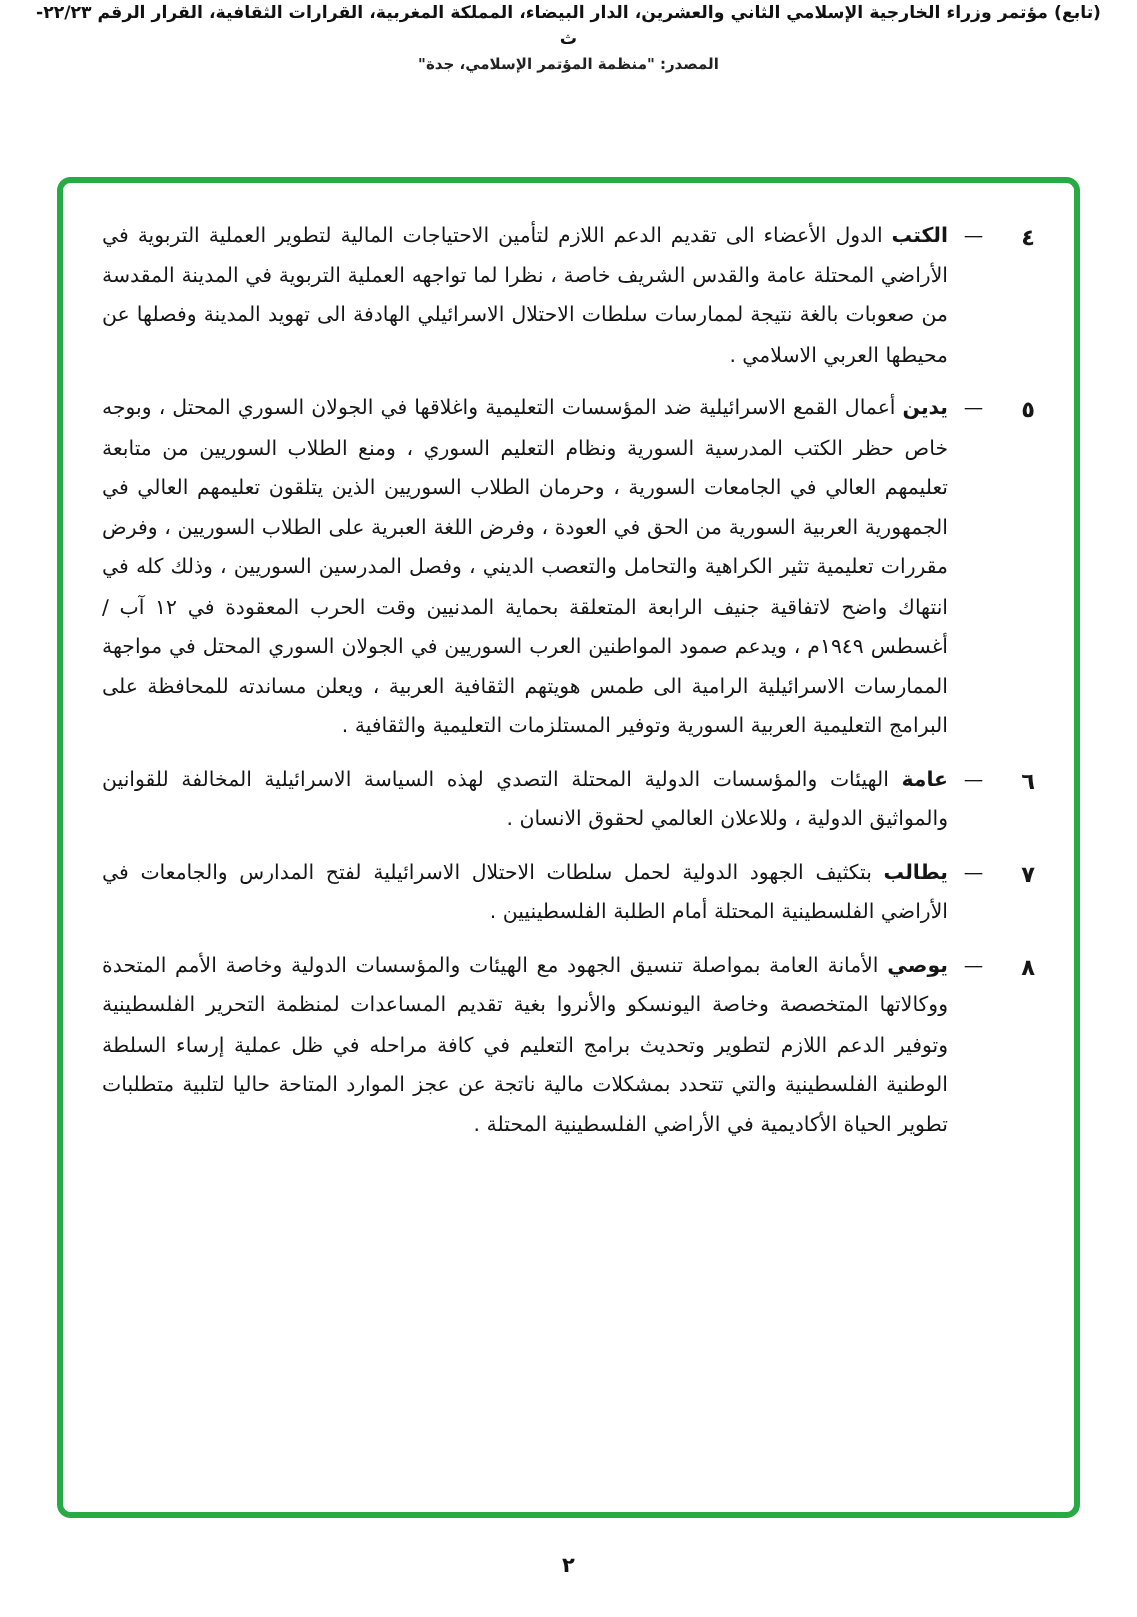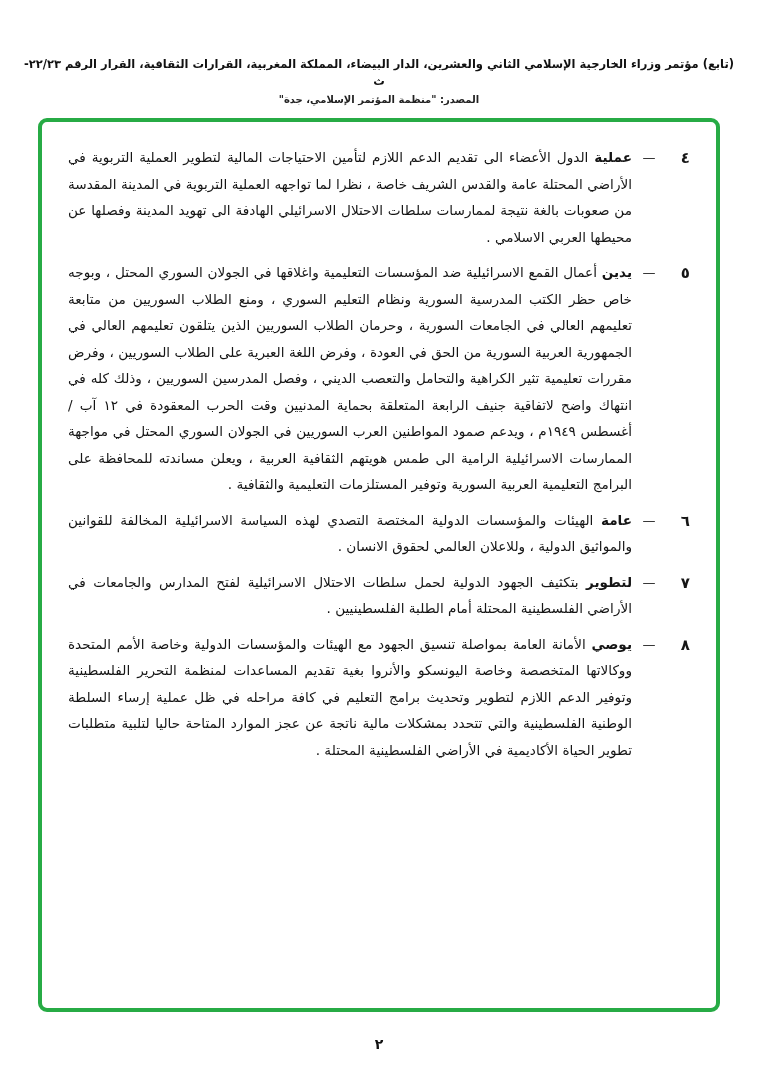--- a/index.html
+++ b/index.html
@@ -17,21 +17,20 @@
   }
   .page {
     width: 758px;
     height: 1078px;
     position: relative;
   }
   .header {
     direction: rtl;
     text-align: center;
     margin: 0 auto;
-    padding-top: 56px;
     width: 712px;
   }
   .header-line1 {
     font-weight: bold;
     font-size: 11.5px;
     line-height: 1.5;
     color: #111111;
   }
   .header-line2 {
     font-weight: bold;
@@ -102,39 +101,39 @@
   <div class="header">
     <div class="header-line1">(تابع) مؤتمر وزراء الخارجية الإسلامي الثاني والعشرين، الدار البيضاء، المملكة المغربية، القرارات الثقافية، القرار الرقم ٢٢/٢٣-ث</div>
     <div class="header-line2">المصدر: "منظمة المؤتمر الإسلامي، جدة"</div>
   </div>
 
   <div class="content-box">
 
     <div class="item">
       <div class="item-number">٤</div>
       <div class="item-dash">—</div>
-      <p class="item-text"><span class="lead">عملية</span><span> الدول الأعضاء الى تقديم الدعم اللازم لتأمين الاحتياجات المالية لتطوير العملية التربوية في الأراضي المحتلة عامة والقدس الشريف خاصة ، نظرا لما تواجهه العملية التربوية في المدينة المقدسة من صعوبات بالغة نتيجة لممارسات سلطات الاحتلال الاسرائيلي الهادفة الى تهويد المدينة وفصلها عن محيطها العربي الاسلامي .</span></p>
+      <p class="item-text"><span class="lead">الكتب</span><span> الدول الأعضاء الى تقديم الدعم اللازم لتأمين الاحتياجات المالية لتطوير العملية التربوية في الأراضي المحتلة عامة والقدس الشريف خاصة ، نظرا لما تواجهه العملية التربوية في المدينة المقدسة من صعوبات بالغة نتيجة لممارسات سلطات الاحتلال الاسرائيلي الهادفة الى تهويد المدينة وفصلها عن محيطها العربي الاسلامي .</span></p>
     </div>
 
     <div class="item">
       <div class="item-number">٥</div>
       <div class="item-dash">—</div>
       <p class="item-text"><span class="lead">يدين</span><span> أعمال القمع الاسرائيلية ضد المؤسسات التعليمية واغلاقها في الجولان السوري المحتل ، وبوجه خاص حظر الكتب المدرسية السورية ونظام التعليم السوري ، ومنع الطلاب السوريين من متابعة تعليمهم العالي في الجامعات السورية ، وحرمان الطلاب السوريين الذين يتلقون تعليمهم العالي في الجمهورية العربية السورية من الحق في العودة ، وفرض اللغة العبرية على الطلاب السوريين ، وفرض مقررات تعليمية تثير الكراهية والتحامل والتعصب الديني ، وفصل المدرسين السوريين ، وذلك كله في انتهاك واضح لاتفاقية جنيف الرابعة المتعلقة بحماية المدنيين وقت الحرب المعقودة في ١٢ آب / أغسطس ١٩٤٩م ، ويدعم صمود المواطنين العرب السوريين في الجولان السوري المحتل في مواجهة الممارسات الاسرائيلية الرامية الى طمس هويتهم الثقافية العربية ، ويعلن مساندته للمحافظة على البرامج التعليمية العربية السورية وتوفير المستلزمات التعليمية والثقافية .</span></p>
     </div>
 
     <div class="item">
       <div class="item-number">٦</div>
       <div class="item-dash">—</div>
-      <p class="item-text"><span class="lead">عامة</span><span> الهيئات والمؤسسات الدولية المختصة التصدي لهذه السياسة الاسرائيلية المخالفة للقوانين والمواثيق الدولية ، وللاعلان العالمي لحقوق الانسان .</span></p>
+      <p class="item-text"><span class="lead">عامة</span><span> الهيئات والمؤسسات الدولية المحتلة التصدي لهذه السياسة الاسرائيلية المخالفة للقوانين والمواثيق الدولية ، وللاعلان العالمي لحقوق الانسان .</span></p>
     </div>
 
     <div class="item">
       <div class="item-number">٧</div>
       <div class="item-dash">—</div>
-      <p class="item-text"><span class="lead">لتطوير</span><span> بتكثيف الجهود الدولية لحمل سلطات الاحتلال الاسرائيلية لفتح المدارس والجامعات في الأراضي الفلسطينية المحتلة أمام الطلبة الفلسطينيين .</span></p>
+      <p class="item-text"><span class="lead">يطالب</span><span> بتكثيف الجهود الدولية لحمل سلطات الاحتلال الاسرائيلية لفتح المدارس والجامعات في الأراضي الفلسطينية المحتلة أمام الطلبة الفلسطينيين .</span></p>
     </div>
 
     <div class="item">
       <div class="item-number">٨</div>
       <div class="item-dash">—</div>
       <p class="item-text"><span class="lead">يوصي</span><span> الأمانة العامة بمواصلة تنسيق الجهود مع الهيئات والمؤسسات الدولية وخاصة الأمم المتحدة ووكالاتها المتخصصة وخاصة اليونسكو والأنروا بغية تقديم المساعدات لمنظمة التحرير الفلسطينية وتوفير الدعم اللازم لتطوير وتحديث برامج التعليم في كافة مراحله في ظل عملية إرساء السلطة الوطنية الفلسطينية والتي تتحدد بمشكلات مالية ناتجة عن عجز الموارد المتاحة حاليا لتلبية متطلبات تطوير الحياة الأكاديمية في الأراضي الفلسطينية المحتلة .</span></p>
     </div>
 
   </div>
 

